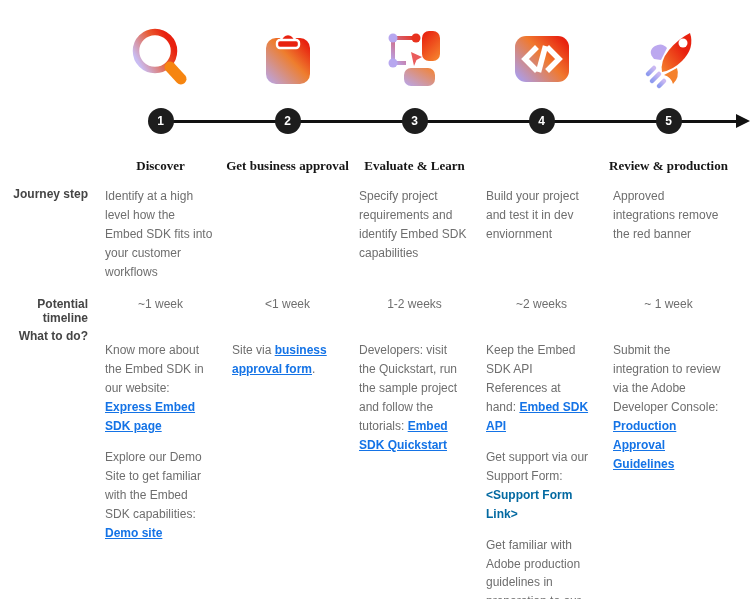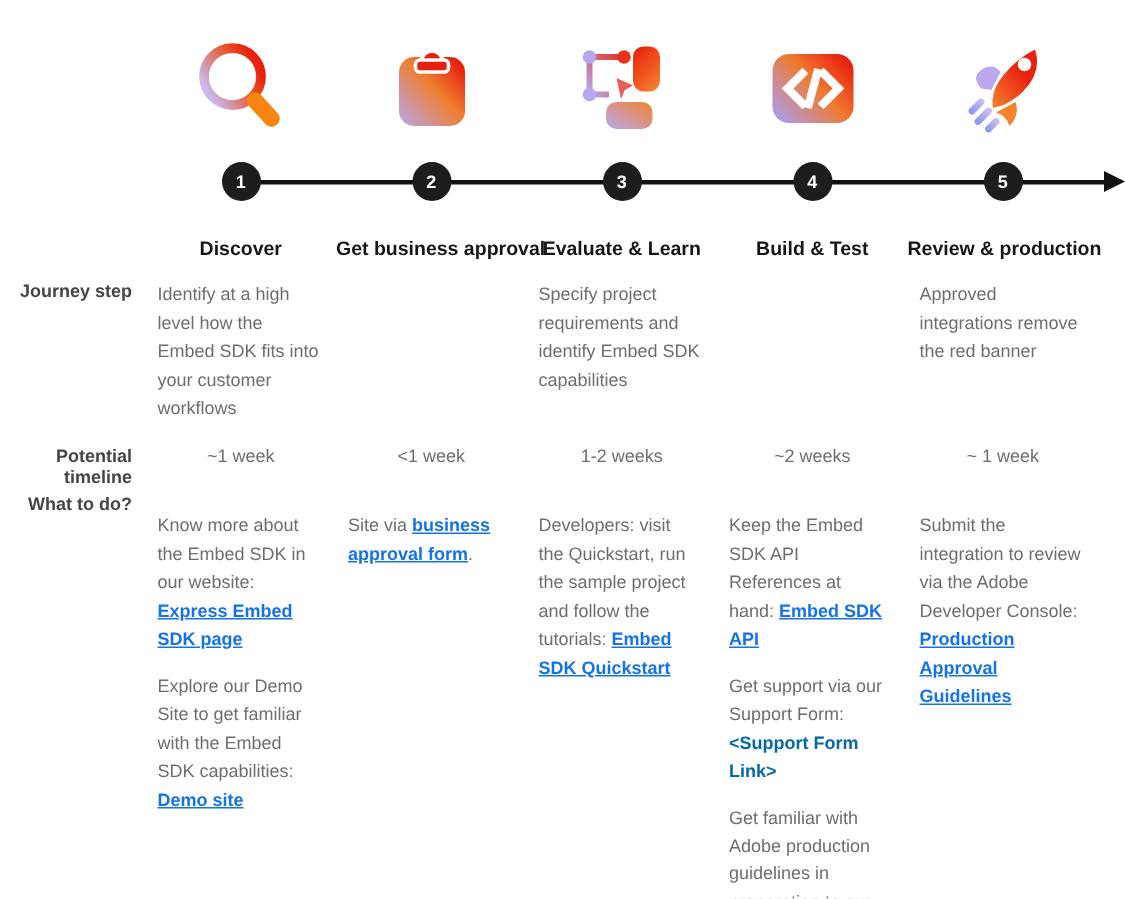--- a/index.html
+++ b/index.html
@@ -17,21 +17,21 @@
   
   .timeline-strip { grid-row: 2; grid-column: 2 / 7; position: relative; display: flex; }
   .tl-line { position: absolute; left: 10%; right: -6px; top: 50%; height: 3px; margin-top: -1.5px; background: #111; }
   .tl-arrow { position: absolute; right: -18px; top: 50%; transform: translateY(-50%); width: 0; height: 0;
     border-left: 14px solid #111; border-top: 7px solid transparent; border-bottom: 7px solid transparent; }
   .tl-cell { flex: 1; display: flex; align-items: center; justify-content: center; position: relative; }
   .tl-circle { width: 26px; height: 26px; border-radius: 50%; background: #1d1d1d; color: #fff;
     font-size: 12px; font-weight: 700; display: flex; align-items: center; justify-content: center; z-index: 2; }
   
   .title-cell { grid-row: 3; padding-top: 12px; text-align: center; font-size: 13px; font-weight: 700;
-    color: #161616; white-space: nowrap; }
+    color: #161616; white-space: nowrap; font-family: Liberation Serif, serif; }
   
   .row-label { grid-column: 1; text-align: right; font-size: 12px; font-weight: 700; color: #454545; padding-right: 9px; margin-left: 11px; }
   .row-label.r4 { grid-row: 4; padding-top: 8px; }
   .row-label.r5 { grid-row: 5; padding-top: 7px; }
   .row-label.r6 { grid-row: 6; padding-top: 9px; }
   
   .body-cell { font-size: 12px; line-height: 1.58; color: #6e6e6e; padding: 0 11px 0 8px; }
   .journey-cell { grid-row: 4; padding-top: 8px; }
   .tlv-cell { grid-row: 5; padding-top: 7px; text-align: center; font-size: 12px; color: #6e6e6e; }
   .todo-cell { grid-row: 6; padding-top: 9px; }
@@ -151,26 +151,26 @@
           <div class="tl-circle">4</div>
         </div>
       <div class="tl-cell">
           <div class="tl-circle">5</div>
         </div>
     </div>
 
     <div class="title-cell c1">Discover</div>
     <div class="title-cell c2">Get business approval</div>
     <div class="title-cell c3">Evaluate &amp; Learn</div>
-    <div class="title-cell c4">Build &amp; Test</div>
     <div class="title-cell c5">Review &amp; production</div>
 
     <div class="row-label r4">Journey step</div>
     <div class="body-cell journey-cell c1">Identify at a high level how the Embed SDK fits into your customer workflows</div>
     <div class="body-cell journey-cell c3">Specify project requirements and identify Embed SDK capabilities</div>
+    <div class="body-cell journey-cell c4">Build your project and test it in dev enviornment</div>
     <div class="body-cell journey-cell c5">Approved integrations remove the red banner</div>
 
     <div class="row-label r5">Potential timeline</div>
     <div class="tlv-cell c1">~1 week</div>
     <div class="tlv-cell c2">&lt;1 week</div>
     <div class="tlv-cell c3">1-2 weeks</div>
     <div class="tlv-cell c4">~2 weeks</div>
     <div class="tlv-cell c5">~ 1 week</div>
 
     <div class="row-label r6">What to do?</div>

